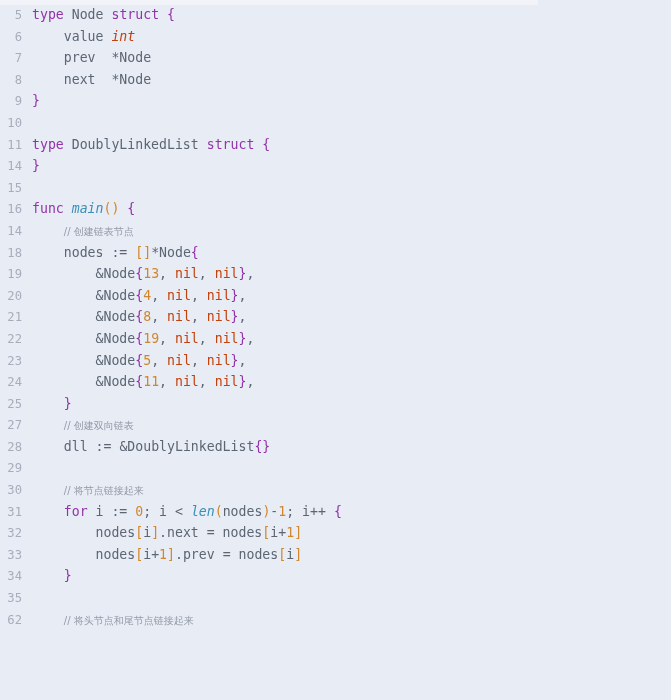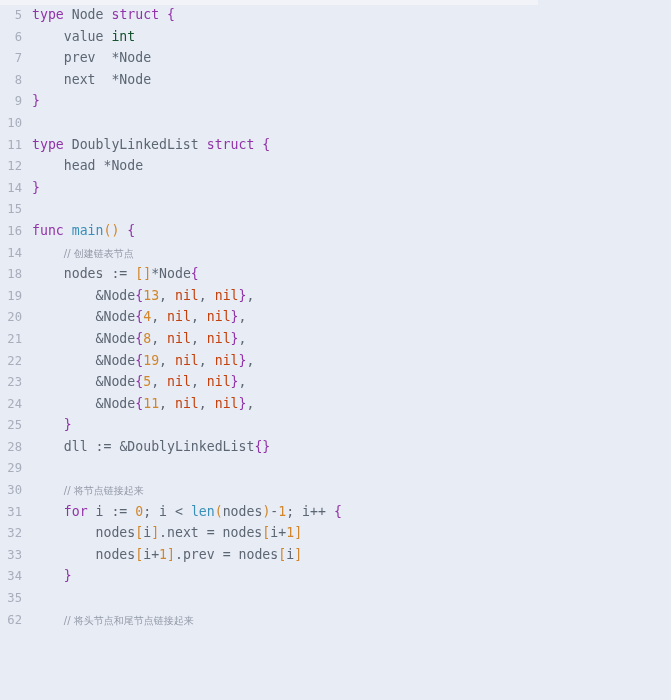--- a/index.html
+++ b/index.html
@@ -53,24 +53,24 @@
   }
   .code {
     display: inline-block;
     padding-left: 10px;
     color: #5c6673;
     font-family: "DejaVu Sans Mono", "Liberation Mono", monospace;
     letter-spacing: 0px;
   }
   
   .t-kw   { color: #9133a8; }
-  .t-type { color: #14532d; }
+  .t-type { color: #c2410c; font-style: italic; }
   .t-num  { color: #d1862b; }
   .t-nil  { color: #c2410c; }
-  .t-fn   { color: #3a8fb7; }
+  .t-fn   { color: #3a8fb7; font-style: italic; }
   .t-id   { color: #5c6673; }
   .t-pun  { color: #9133a8; }
   .t-op   { color: #5c6673; }
   .t-cmt  { color: #9298a6; }
   .t-brk  { color: #d1862b; }
   .t-plain{ color: #5c6673; }
   .cjk    { font-family: "DejaVu Sans", "Liberation Sans", sans-serif; font-size: 10px; }
 </style>
 </head>
 <body>
@@ -78,33 +78,33 @@
 <div id="editor">
   <div id="top-fade"></div>
   <div id="code-lines">
       <div class="line"><span class="ln">5</span><span class="code"><span class="t-kw">type</span><span class="t-plain"> </span><span class="t-id">Node</span><span class="t-plain"> </span><span class="t-kw">struct</span><span class="t-plain"> </span><span class="t-pun">{</span></span></div>
       <div class="line"><span class="ln">6</span><span class="code"><span class="t-plain">    value </span><span class="t-type">int</span></span></div>
       <div class="line"><span class="ln">7</span><span class="code"><span class="t-plain">    prev  </span><span class="t-op">*</span><span class="t-id">Node</span></span></div>
       <div class="line"><span class="ln">8</span><span class="code"><span class="t-plain">    next  </span><span class="t-op">*</span><span class="t-id">Node</span></span></div>
       <div class="line"><span class="ln">9</span><span class="code"><span class="t-pun">}</span></span></div>
       <div class="line"><span class="ln">10</span><span class="code"></span></div>
       <div class="line"><span class="ln">11</span><span class="code"><span class="t-kw">type</span><span class="t-plain"> </span><span class="t-id">DoublyLinkedList</span><span class="t-plain"> </span><span class="t-kw">struct</span><span class="t-plain"> </span><span class="t-pun">{</span></span></div>
-      <div class="line"><span class="ln">12</span><span class="code"><span class="t-plain">    head </span><span class="t-op">*</span><span class="t-id">Node</span></span></div>
       <div class="line"><span class="ln">14</span><span class="code"><span class="t-pun">}</span></span></div>
       <div class="line"><span class="ln">15</span><span class="code"></span></div>
       <div class="line"><span class="ln">16</span><span class="code"><span class="t-kw">func</span><span class="t-plain"> </span><span class="t-fn">main</span><span class="t-brk">()</span><span class="t-plain"> </span><span class="t-pun">{</span></span></div>
       <div class="line"><span class="ln">14</span><span class="code"><span class="t-plain">    </span><span class="t-cmt cjk">// 创建链表节点</span></span></div>
       <div class="line"><span class="ln">18</span><span class="code"><span class="t-plain">    nodes </span><span class="t-op">:=</span><span class="t-plain"> </span><span class="t-brk">[]</span><span class="t-op">*</span><span class="t-id">Node</span><span class="t-pun">{</span></span></div>
       <div class="line"><span class="ln">19</span><span class="code"><span class="t-plain">        </span><span class="t-op">&amp;</span><span class="t-id">Node</span><span class="t-pun">{</span><span class="t-num">13</span><span class="t-plain">, </span><span class="t-nil">nil</span><span class="t-plain">, </span><span class="t-nil">nil</span><span class="t-pun">}</span><span class="t-plain">,</span></span></div>
       <div class="line"><span class="ln">20</span><span class="code"><span class="t-plain">        </span><span class="t-op">&amp;</span><span class="t-id">Node</span><span class="t-pun">{</span><span class="t-num">4</span><span class="t-plain">, </span><span class="t-nil">nil</span><span class="t-plain">, </span><span class="t-nil">nil</span><span class="t-pun">}</span><span class="t-plain">,</span></span></div>
       <div class="line"><span class="ln">21</span><span class="code"><span class="t-plain">        </span><span class="t-op">&amp;</span><span class="t-id">Node</span><span class="t-pun">{</span><span class="t-num">8</span><span class="t-plain">, </span><span class="t-nil">nil</span><span class="t-plain">, </span><span class="t-nil">nil</span><span class="t-pun">}</span><span class="t-plain">,</span></span></div>
       <div class="line"><span class="ln">22</span><span class="code"><span class="t-plain">        </span><span class="t-op">&amp;</span><span class="t-id">Node</span><span class="t-pun">{</span><span class="t-num">19</span><span class="t-plain">, </span><span class="t-nil">nil</span><span class="t-plain">, </span><span class="t-nil">nil</span><span class="t-pun">}</span><span class="t-plain">,</span></span></div>
       <div class="line"><span class="ln">23</span><span class="code"><span class="t-plain">        </span><span class="t-op">&amp;</span><span class="t-id">Node</span><span class="t-pun">{</span><span class="t-num">5</span><span class="t-plain">, </span><span class="t-nil">nil</span><span class="t-plain">, </span><span class="t-nil">nil</span><span class="t-pun">}</span><span class="t-plain">,</span></span></div>
       <div class="line"><span class="ln">24</span><span class="code"><span class="t-plain">        </span><span class="t-op">&amp;</span><span class="t-id">Node</span><span class="t-pun">{</span><span class="t-num">11</span><span class="t-plain">, </span><span class="t-nil">nil</span><span class="t-plain">, </span><span class="t-nil">nil</span><span class="t-pun">}</span><span class="t-plain">,</span></span></div>
       <div class="line"><span class="ln">25</span><span class="code"><span class="t-plain">    </span><span class="t-pun">}</span></span></div>
+      <div class="line"><span class="ln">27</span><span class="code"><span class="t-plain">    </span><span class="t-cmt cjk">// 创建双向链表</span></span></div>
       <div class="line"><span class="ln">28</span><span class="code"><span class="t-plain">    dll </span><span class="t-op">:=</span><span class="t-plain"> </span><span class="t-op">&amp;</span><span class="t-id">DoublyLinkedList</span><span class="t-pun">{}</span></span></div>
       <div class="line"><span class="ln">29</span><span class="code"></span></div>
       <div class="line"><span class="ln">30</span><span class="code"><span class="t-plain">    </span><span class="t-cmt cjk">// 将节点链接起来</span></span></div>
       <div class="line"><span class="ln">31</span><span class="code"><span class="t-plain">    </span><span class="t-kw">for</span><span class="t-plain"> i </span><span class="t-op">:=</span><span class="t-plain"> </span><span class="t-num">0</span><span class="t-plain">; i </span><span class="t-op">&lt;</span><span class="t-plain"> </span><span class="t-fn">len</span><span class="t-brk">(</span><span class="t-plain">nodes</span><span class="t-brk">)</span><span class="t-op">-</span><span class="t-num">1</span><span class="t-plain">; i</span><span class="t-op">++</span><span class="t-plain"> </span><span class="t-pun">{</span></span></div>
       <div class="line"><span class="ln">32</span><span class="code"><span class="t-plain">        nodes</span><span class="t-brk">[</span><span class="t-plain">i</span><span class="t-brk">]</span><span class="t-plain">.next </span><span class="t-op">=</span><span class="t-plain"> nodes</span><span class="t-brk">[</span><span class="t-plain">i</span><span class="t-op">+</span><span class="t-num">1</span><span class="t-brk">]</span></span></div>
       <div class="line"><span class="ln">33</span><span class="code"><span class="t-plain">        nodes</span><span class="t-brk">[</span><span class="t-plain">i</span><span class="t-op">+</span><span class="t-num">1</span><span class="t-brk">]</span><span class="t-plain">.prev </span><span class="t-op">=</span><span class="t-plain"> nodes</span><span class="t-brk">[</span><span class="t-plain">i</span><span class="t-brk">]</span></span></div>
       <div class="line"><span class="ln">34</span><span class="code"><span class="t-plain">    </span><span class="t-pun">}</span></span></div>
       <div class="line"><span class="ln">35</span><span class="code"></span></div>
       <div class="line"><span class="ln">62</span><span class="code"><span class="t-plain">    </span><span class="t-cmt cjk">// 将头节点和尾节点链接起来</span></span></div>
     </div>

